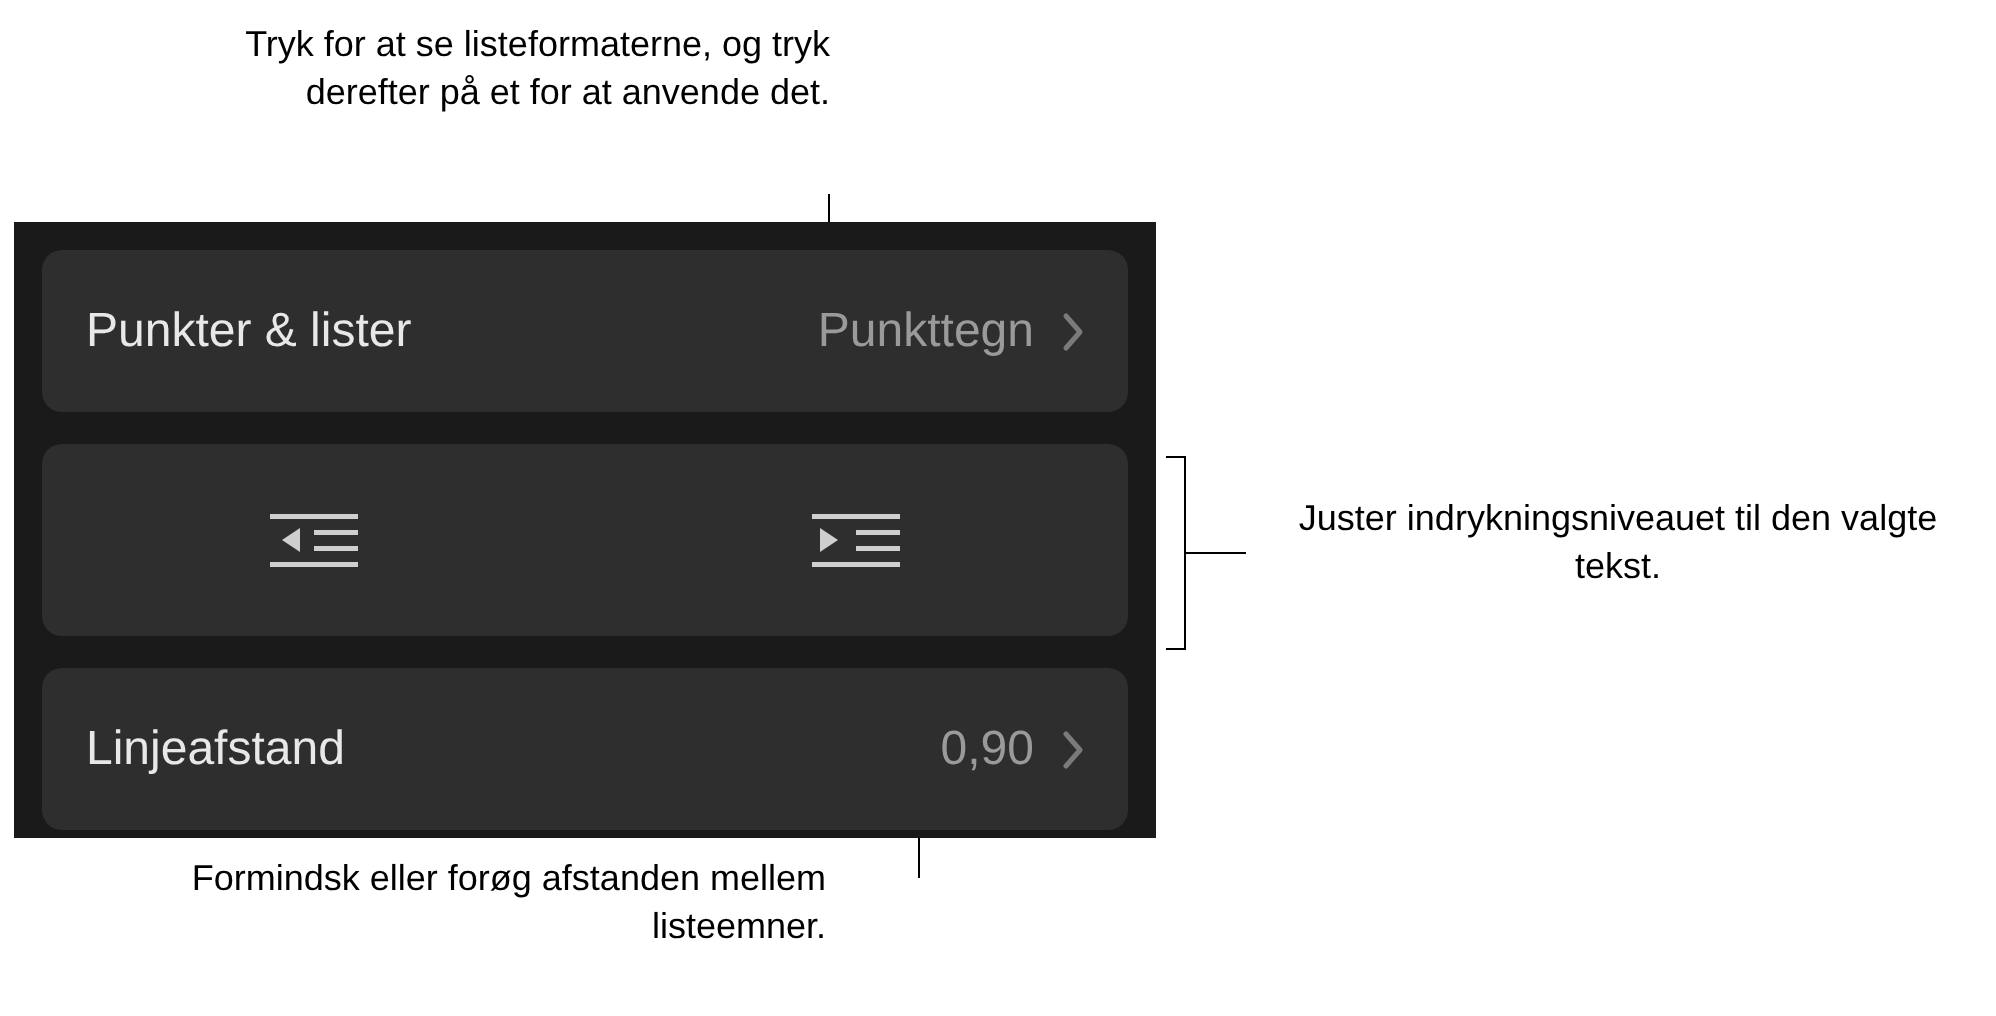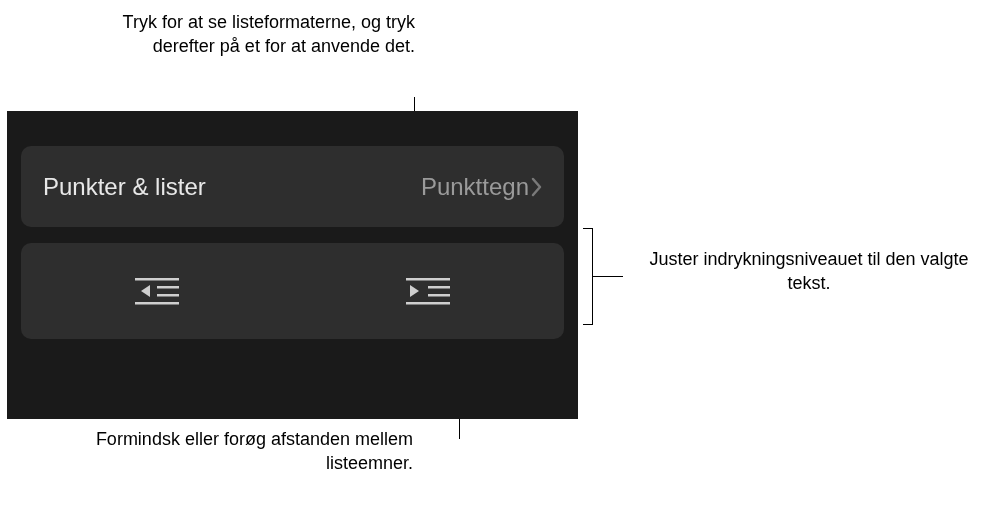--- a/index.html
+++ b/index.html
@@ -83,41 +83,40 @@
       background: #2e2e2e;
       border-radius: 10px;
       margin-bottom: 16px;
       display: flex;
       align-items: center;
       padding: 0 22px;
     }
     .row-bullets {
       height: 81px;
       justify-content: space-between;
-      margin-top: 21px;
     }
     .row-indent {
       height: 96px;
       padding: 0;
       justify-content: space-around;
     }
     .row-spacing {
       height: 81px;
       justify-content: space-between;
       margin-bottom: 0;
     }
     .label {
       color: #e8e8e8;
       font-size: 24px;
       font-weight: 400;
     }
     .value-group {
       display: flex;
       align-items: center;
-      gap: 2px;
+      gap: 14px;
     }
     .value {
       color: #9a9a9a;
       font-size: 24px;
     }
     .chevron {
       color: #7a7a7a;
       display: flex;
       align-items: center;
     }
@@ -178,14 +177,25 @@
       <svg class="indent-icon" viewBox="0 0 44 30" fill="currentColor">
         <rect x="0" y="2" width="44" height="2.5"></rect>
         <rect x="22" y="10" width="22" height="2.5"></rect>
         <rect x="22" y="18" width="22" height="2.5"></rect>
         <rect x="0" y="26" width="44" height="2.5"></rect>
         <polygon points="4,9 4,21 13,15"></polygon>
       </svg>
     </div>
   </div>
 
+  <div class="row row-spacing">
+    <span class="label">Linjeafstand</span>
+    <div class="value-group">
+      <span class="value">0,90</span>
+      <span class="chevron">
+        <svg viewBox="0 0 11 20" fill="none" stroke="currentColor" stroke-width="2.5" stroke-linecap="round" stroke-linejoin="round">
+          <polyline points="2,2 9,10 2,18"></polyline>
+        </svg>
+      </span>
+    </div>
+  </div>
 
 </div>
 
 </body></html>

